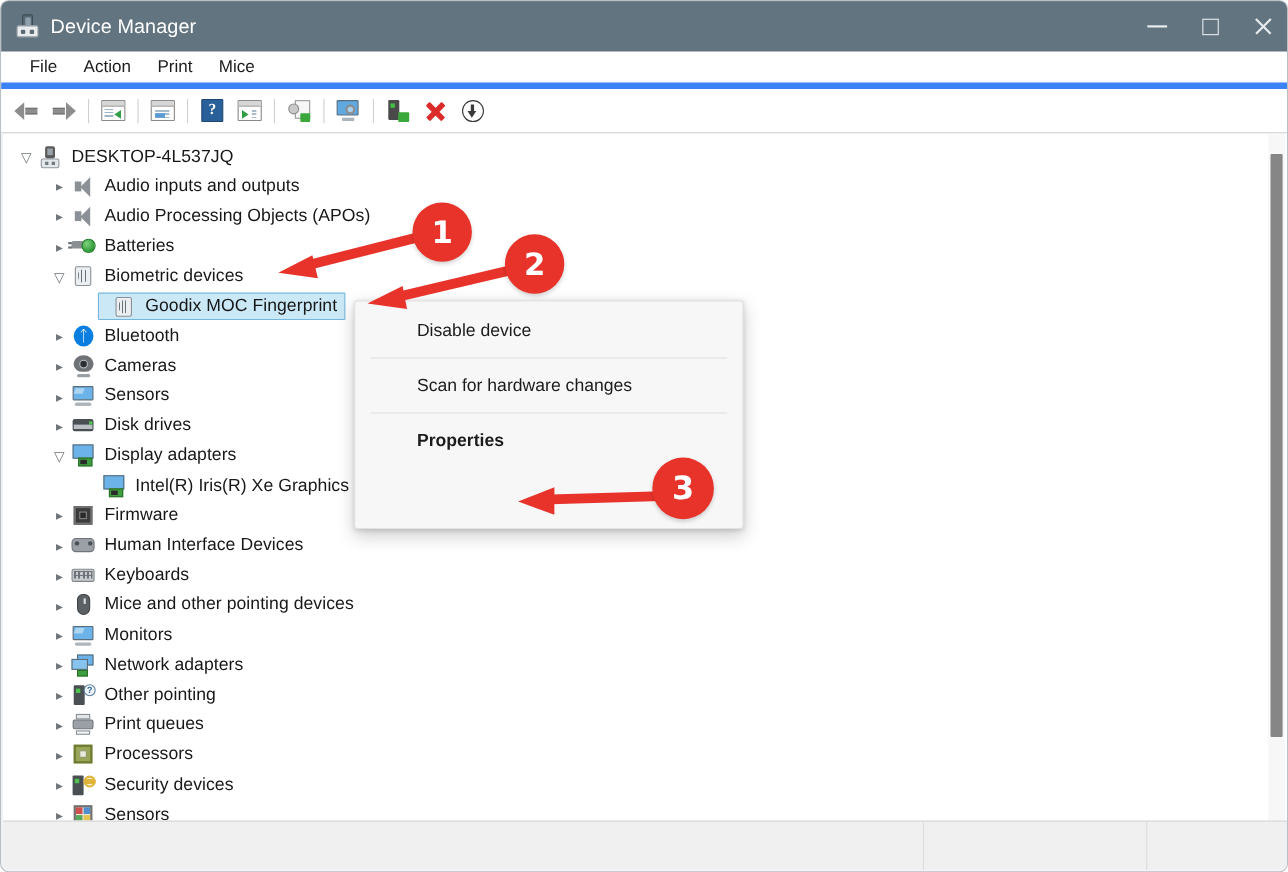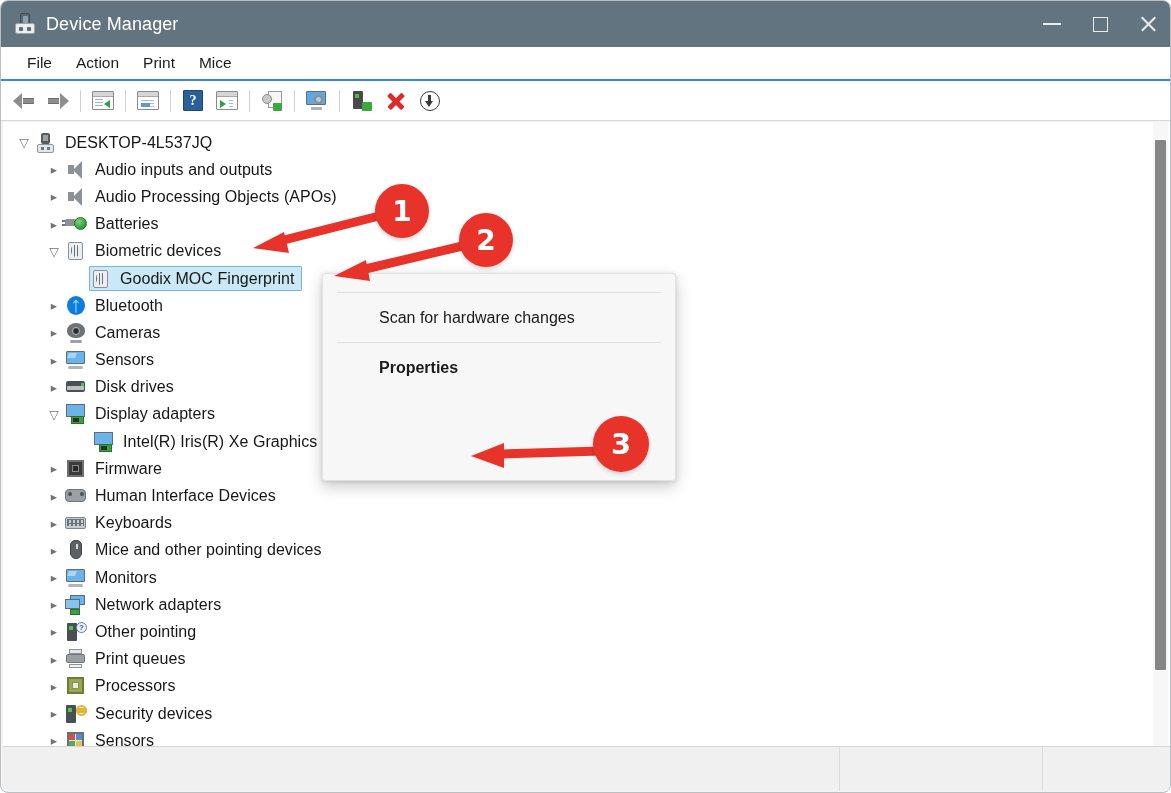--- a/index.html
+++ b/index.html
@@ -70,21 +70,21 @@
   .wb-close::before { transform: rotate(45deg); }
   .wb-close::after  { transform: rotate(-45deg); }
 
   
   .menubar {
     position: absolute; top: 46px; left: 0;
     width: 1171px; height: 34px;
     background: #ffffff;
     display: flex; align-items: center;
     padding-left: 14px;
-    border-bottom: 2px solid #3b82f6;
+    border-bottom: 6px solid #3b82f6;
   }
   .menu-item {
     font-size: 15.5px; color: #1b1b1b;
     padding: 3px 12px; cursor: default; white-space: nowrap;
   }
 
   
   .toolbar {
     position: absolute; top: 80px; left: 0;
     width: 1171px; height: 40px;
@@ -529,21 +529,21 @@
         <span class="row-icon i-fp">
             <span class="gi">
               <span class="frame"></span>
               <span class="lines"></span>
             </span>
           </span>
         <span class="row-label">Biometric devices</span>
       </div>
 
       <div class="tree-row" style="padding-left:86px;">
-        <span class="row-sel" style="display:flex;align-items:center;height:25px;padding-left:0;">
+        <span class="row-sel" style="display:flex;align-items:center;height:25px;padding-left:12px;">
           <span class="row-icon i-fp">
               <span class="gi">
                 <span class="frame"></span>
                 <span class="lines"></span>
               </span>
             </span>
           <span class="row-label">Goodix MOC Fingerprint</span>
         </span>
       </div>
 
@@ -741,20 +741,21 @@
       </div>
 
     </div>
   </div>
 
   <div class="scrollbar">
     <div class="sb-thumb"></div>
   </div>
 
   <div class="ctx-menu">
+    <div class="ctx-item">Disable device</div>
     <div class="ctx-sep"></div>
     <div class="ctx-item">Scan for hardware changes</div>
     <div class="ctx-sep"></div>
     <div class="ctx-item bold">Properties</div>
   </div>
 
   <svg class="annot-layer" width="1171" height="793" viewBox="0 0 1171 793">
 
     <g>
       <line x1="386" y1="213" x2="275" y2="241" stroke="#e8332b" stroke-width="9" stroke-linecap="butt"></line>

